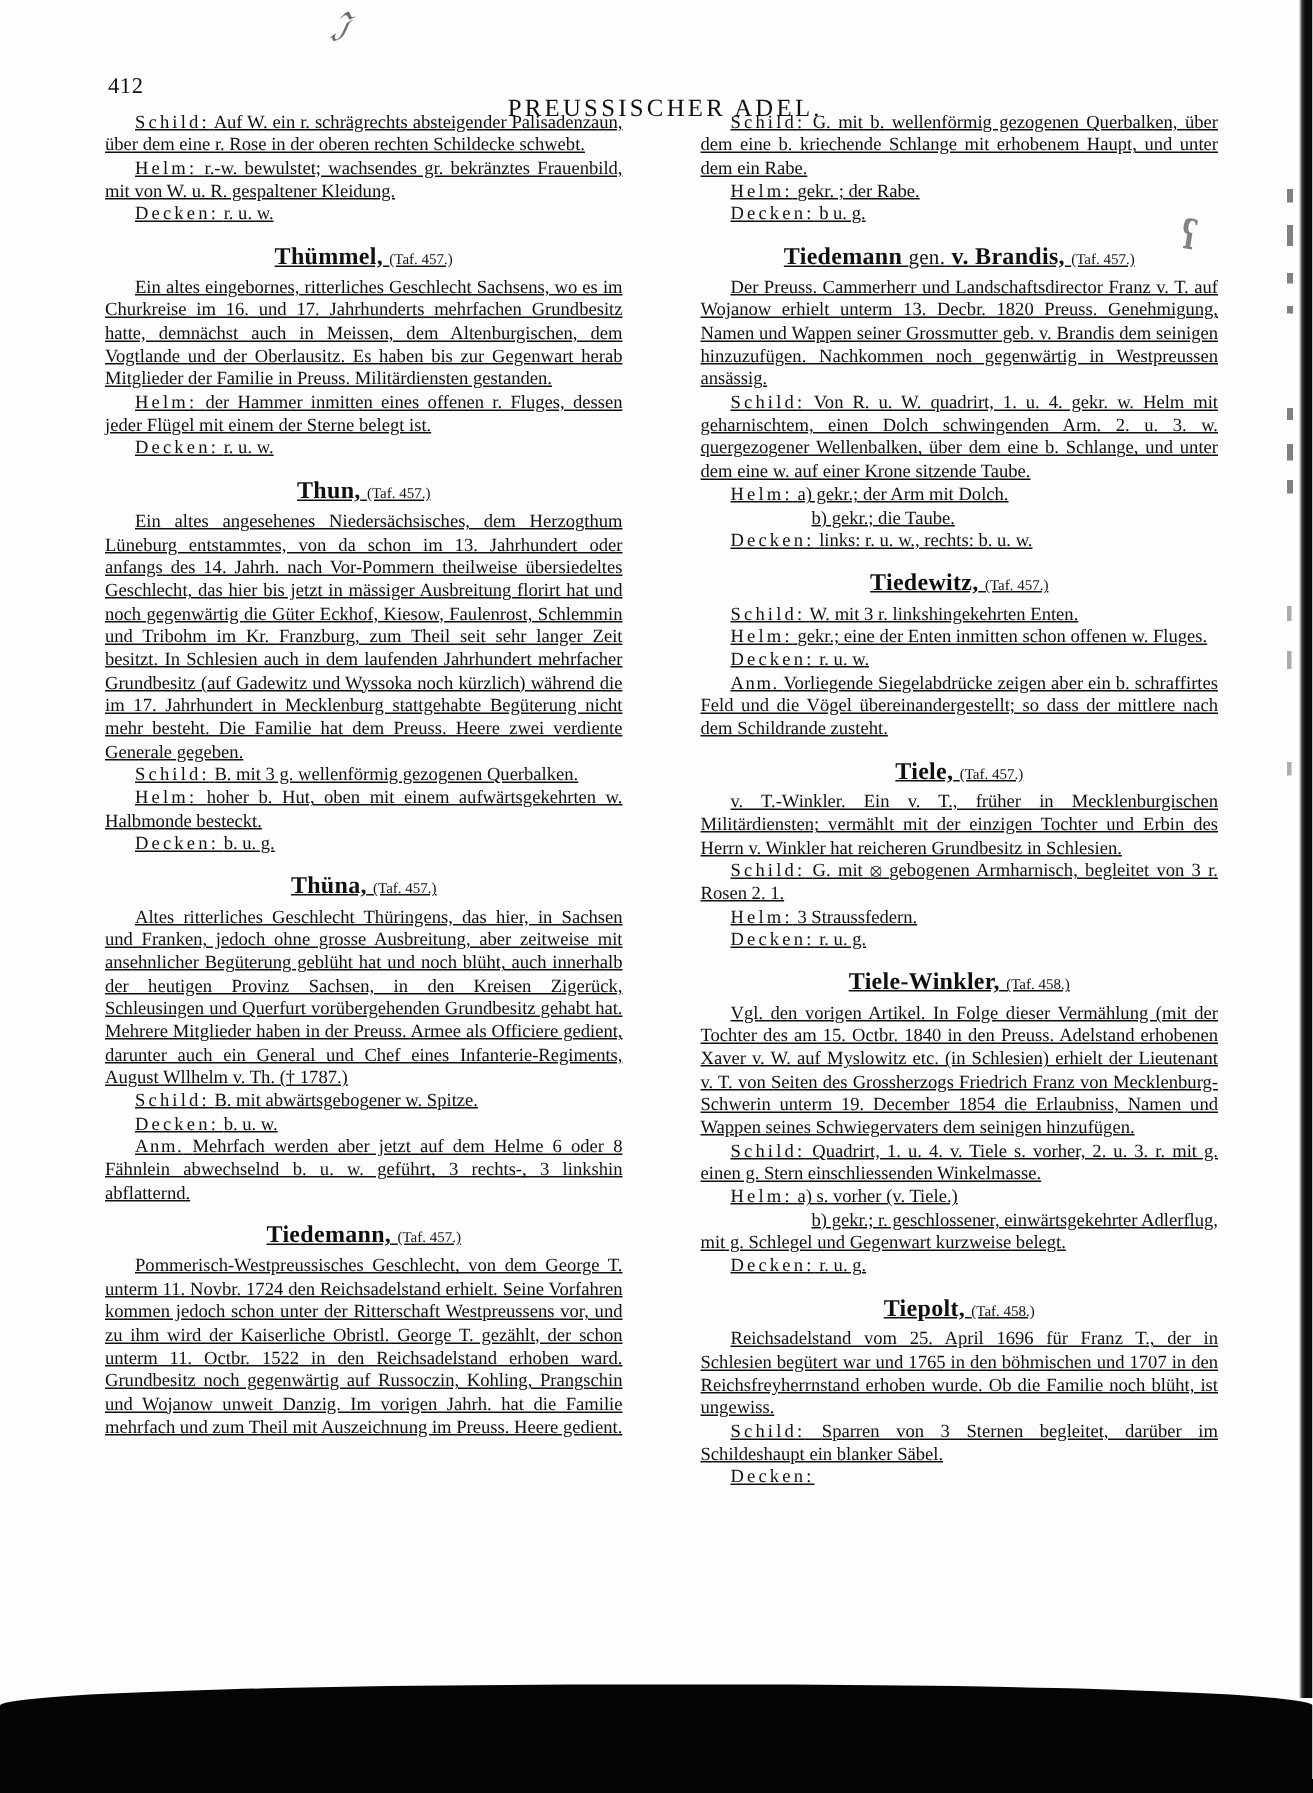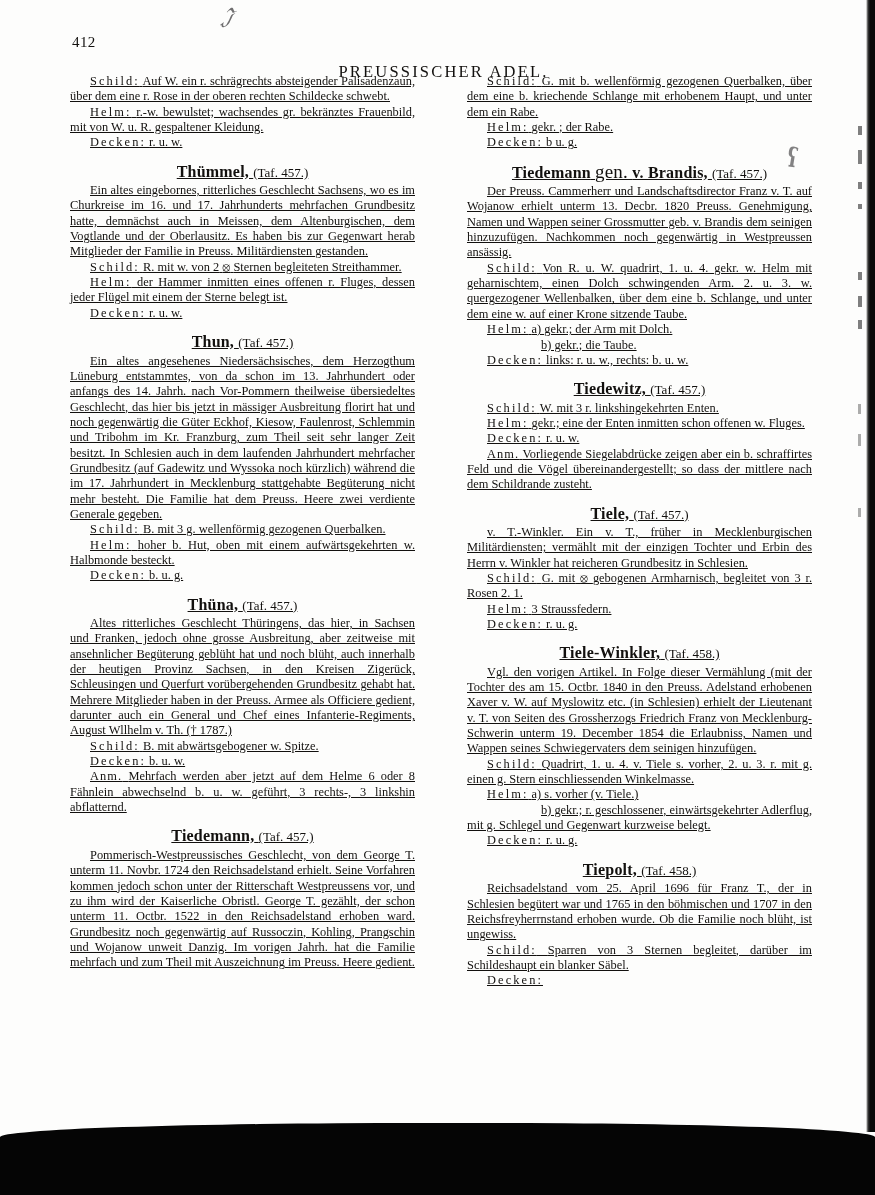--- a/index.html
+++ b/index.html
@@ -41,21 +41,21 @@
       linear-gradient(#6a6a6a,#6a6a6a) 0 330px/3px 12px no-repeat,
       linear-gradient(#6a6a6a,#6a6a6a) 0 404px/3px 9px no-repeat;
   }
 
   
   .running-head{
     position:absolute;top:34px;left:72px;right:60px;
     height:22px;
   }
   .folio{
-    position:absolute;left:0;top:0;
+    position:absolute;left:0;top:16px;
     font-size:15px;letter-spacing:.4px;text-align:right;
   }
   .head-title{
     position:absolute;left:0;right:0;top:0;
     text-align:center;
     font-size:16.5px;letter-spacing:2.2px;margin-top:28px;
   }
 
   
   .cols{
@@ -78,26 +78,26 @@
   .para{text-indent:20px;}
   .entry-head{
     text-align:center;
     font-weight:bold;
     font-size:16px;
     margin:13px 0 3px 0;
     letter-spacing:.2px;
   }
   .entry-head .taf{
     font-weight:normal;
-    font-size:13px;
+    font-size:10px;
     letter-spacing:0;
   }
   .entry-head .gen{
     font-weight:normal;
-    font-size:19px;
+    font-size:14px;
   }
   .lbl{letter-spacing:2.1px;}
   .lbl-tight{letter-spacing:1.1px;}
   .sym{font-family:"DejaVu Sans",sans-serif;font-size:12px;}
   .sub-b{display:block;text-indent:74px;}
 
   
   .hw{
     position:absolute;
     color:#39383a;
@@ -137,21 +137,20 @@
   <div class="cols">
 
     <div class="col col-left">
 
       <p class="para"><span class="lbl">Schild:</span> <span>Auf W. ein r. schrägrechts absteigender Palisadenzaun, über dem eine r. Rose in der oberen rechten Schildecke schwebt.</span></p>
       <p class="para"><span class="lbl">Helm:</span> <span>r.-w. bewulstet; wachsendes gr. bekränztes Frauenbild, mit von W. u. R. gespaltener Kleidung.</span></p>
       <p class="para"><span class="lbl">Decken:</span> <span>r. u. w.</span></p>
 
       <div class="entry-head"><span>Thümmel,</span> <span class="taf">(Taf. 457.)</span></div>
       <p class="para">Ein altes eingebornes, ritterliches Geschlecht Sachsens, wo es im Churkreise im 16. und 17. Jahrhunderts mehrfachen Grundbesitz hatte, demnächst auch in Meissen, dem Altenburgischen, dem Vogtlande und der Oberlausitz. Es haben bis zur Gegenwart herab Mitglieder der Familie in Preuss. Militärdiensten gestanden.</p>
-      <p class="para"><span class="lbl">Schild:</span> <span>R. mit w. von 2</span> <span class="sym">⦻</span> <span>Sternen begleiteten Streithammer.</span></p>
       <p class="para"><span class="lbl">Helm:</span> <span>der Hammer inmitten eines offenen r. Fluges, dessen jeder Flügel mit einem der Sterne belegt ist.</span></p>
       <p class="para"><span class="lbl">Decken:</span> <span>r. u. w.</span></p>
 
       <div class="entry-head"><span>Thun,</span> <span class="taf">(Taf. 457.)</span></div>
       <p class="para">Ein altes angesehenes Niedersächsisches, dem Herzogthum Lüneburg entstammtes, von da schon im 13. Jahrhundert oder anfangs des 14. Jahrh. nach Vor-Pommern theilweise übersiedeltes Geschlecht, das hier bis jetzt in mässiger Ausbreitung florirt hat und noch gegenwärtig die Güter Eckhof, Kiesow, Faulenrost, Schlemmin und Tribohm im Kr. Franzburg, zum Theil seit sehr langer Zeit besitzt. In Schlesien auch in dem laufenden Jahrhundert mehrfacher Grundbesitz (auf Gadewitz und Wyssoka noch kürzlich) während die im 17. Jahrhundert in Mecklenburg stattgehabte Begüterung nicht mehr besteht. Die Familie hat dem Preuss. Heere zwei verdiente Generale gegeben.</p>
       <p class="para"><span class="lbl">Schild:</span> <span>B. mit 3 g. wellenförmig gezogenen Querbalken.</span></p>
       <p class="para"><span class="lbl">Helm:</span> <span>hoher b. Hut, oben mit einem aufwärtsgekehrten w. Halbmonde besteckt.</span></p>
       <p class="para"><span class="lbl">Decken:</span> <span>b. u. g.</span></p>
 
       <div class="entry-head"><span>Thüna,</span> <span class="taf">(Taf. 457.)</span></div>

